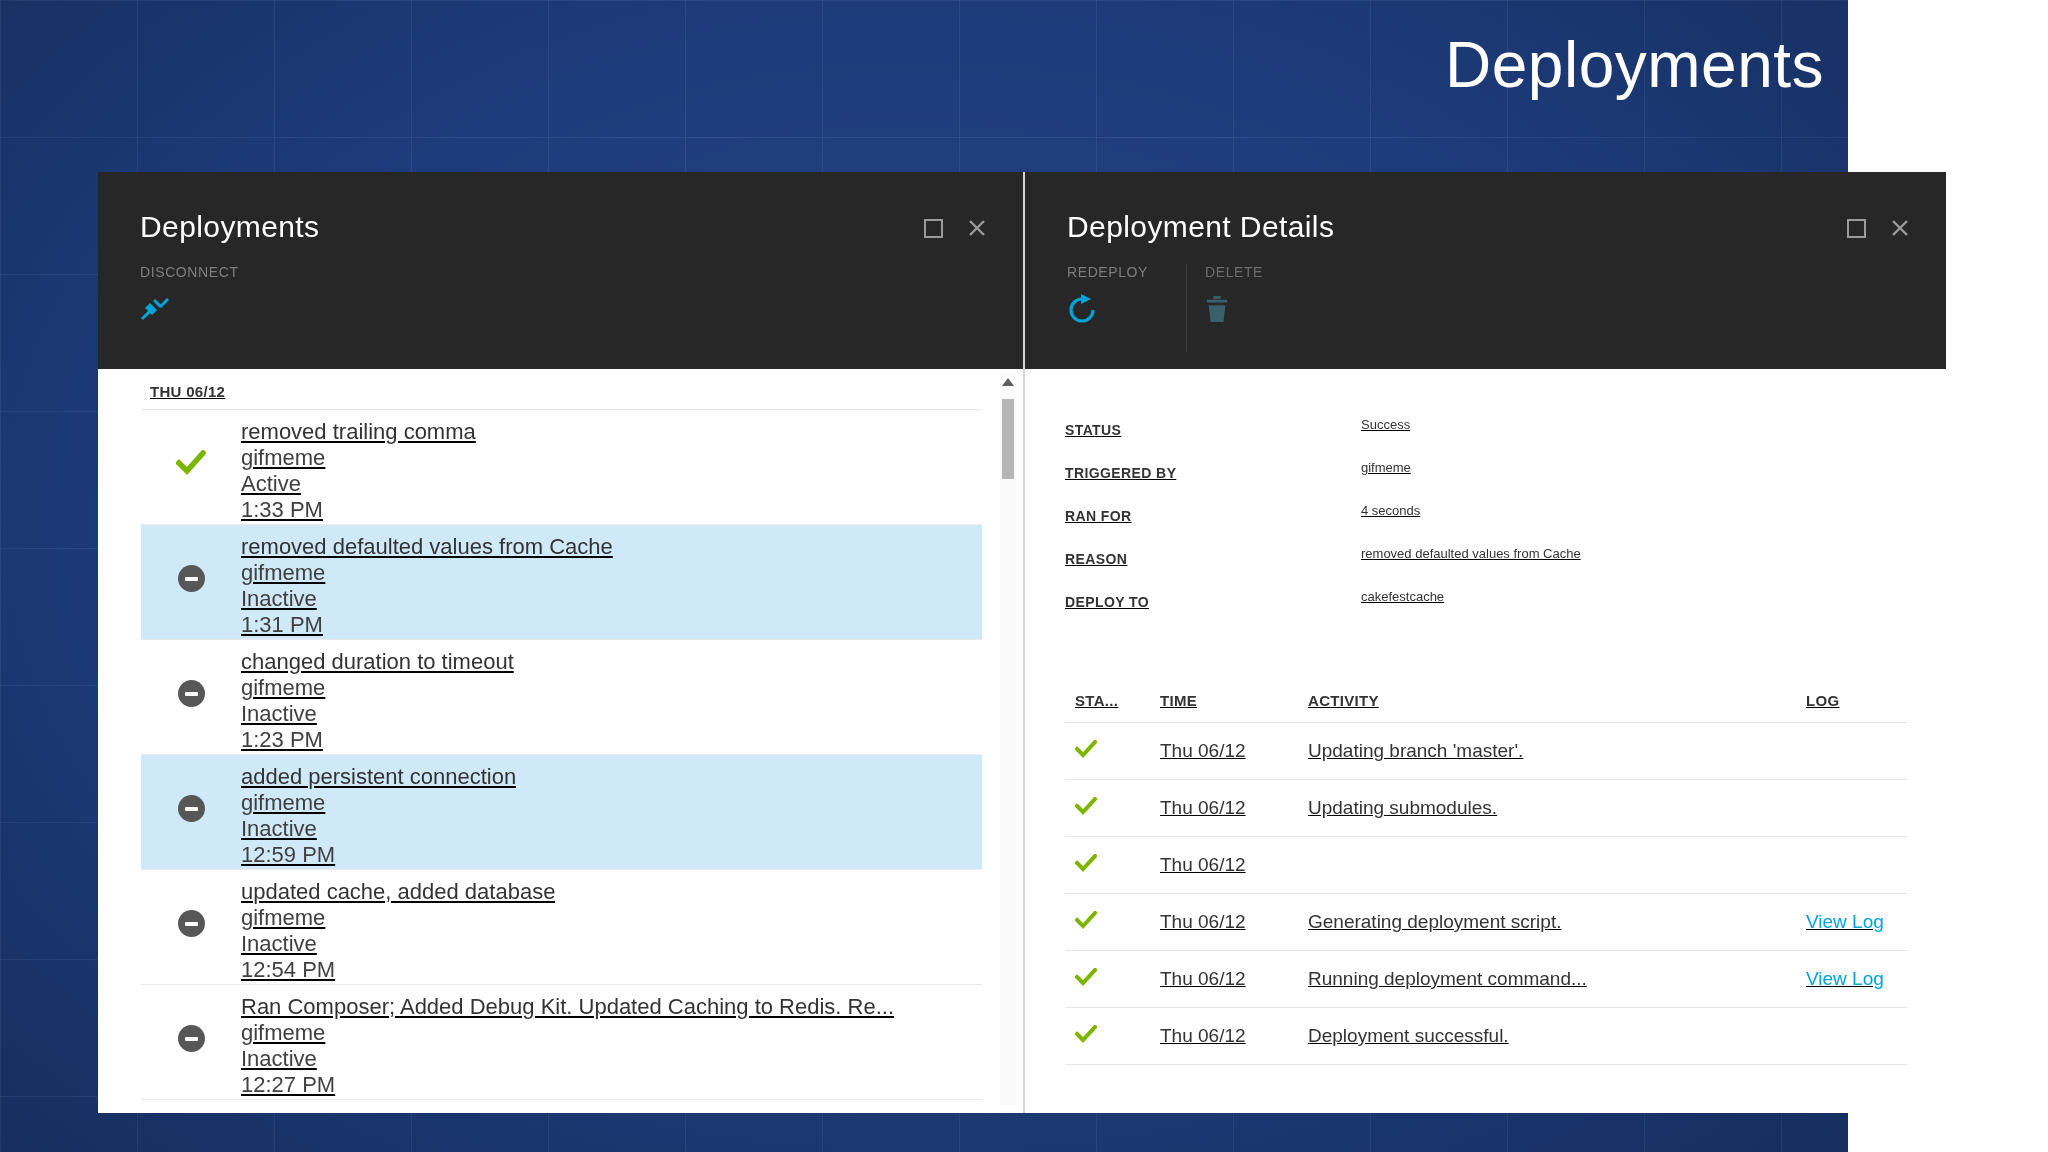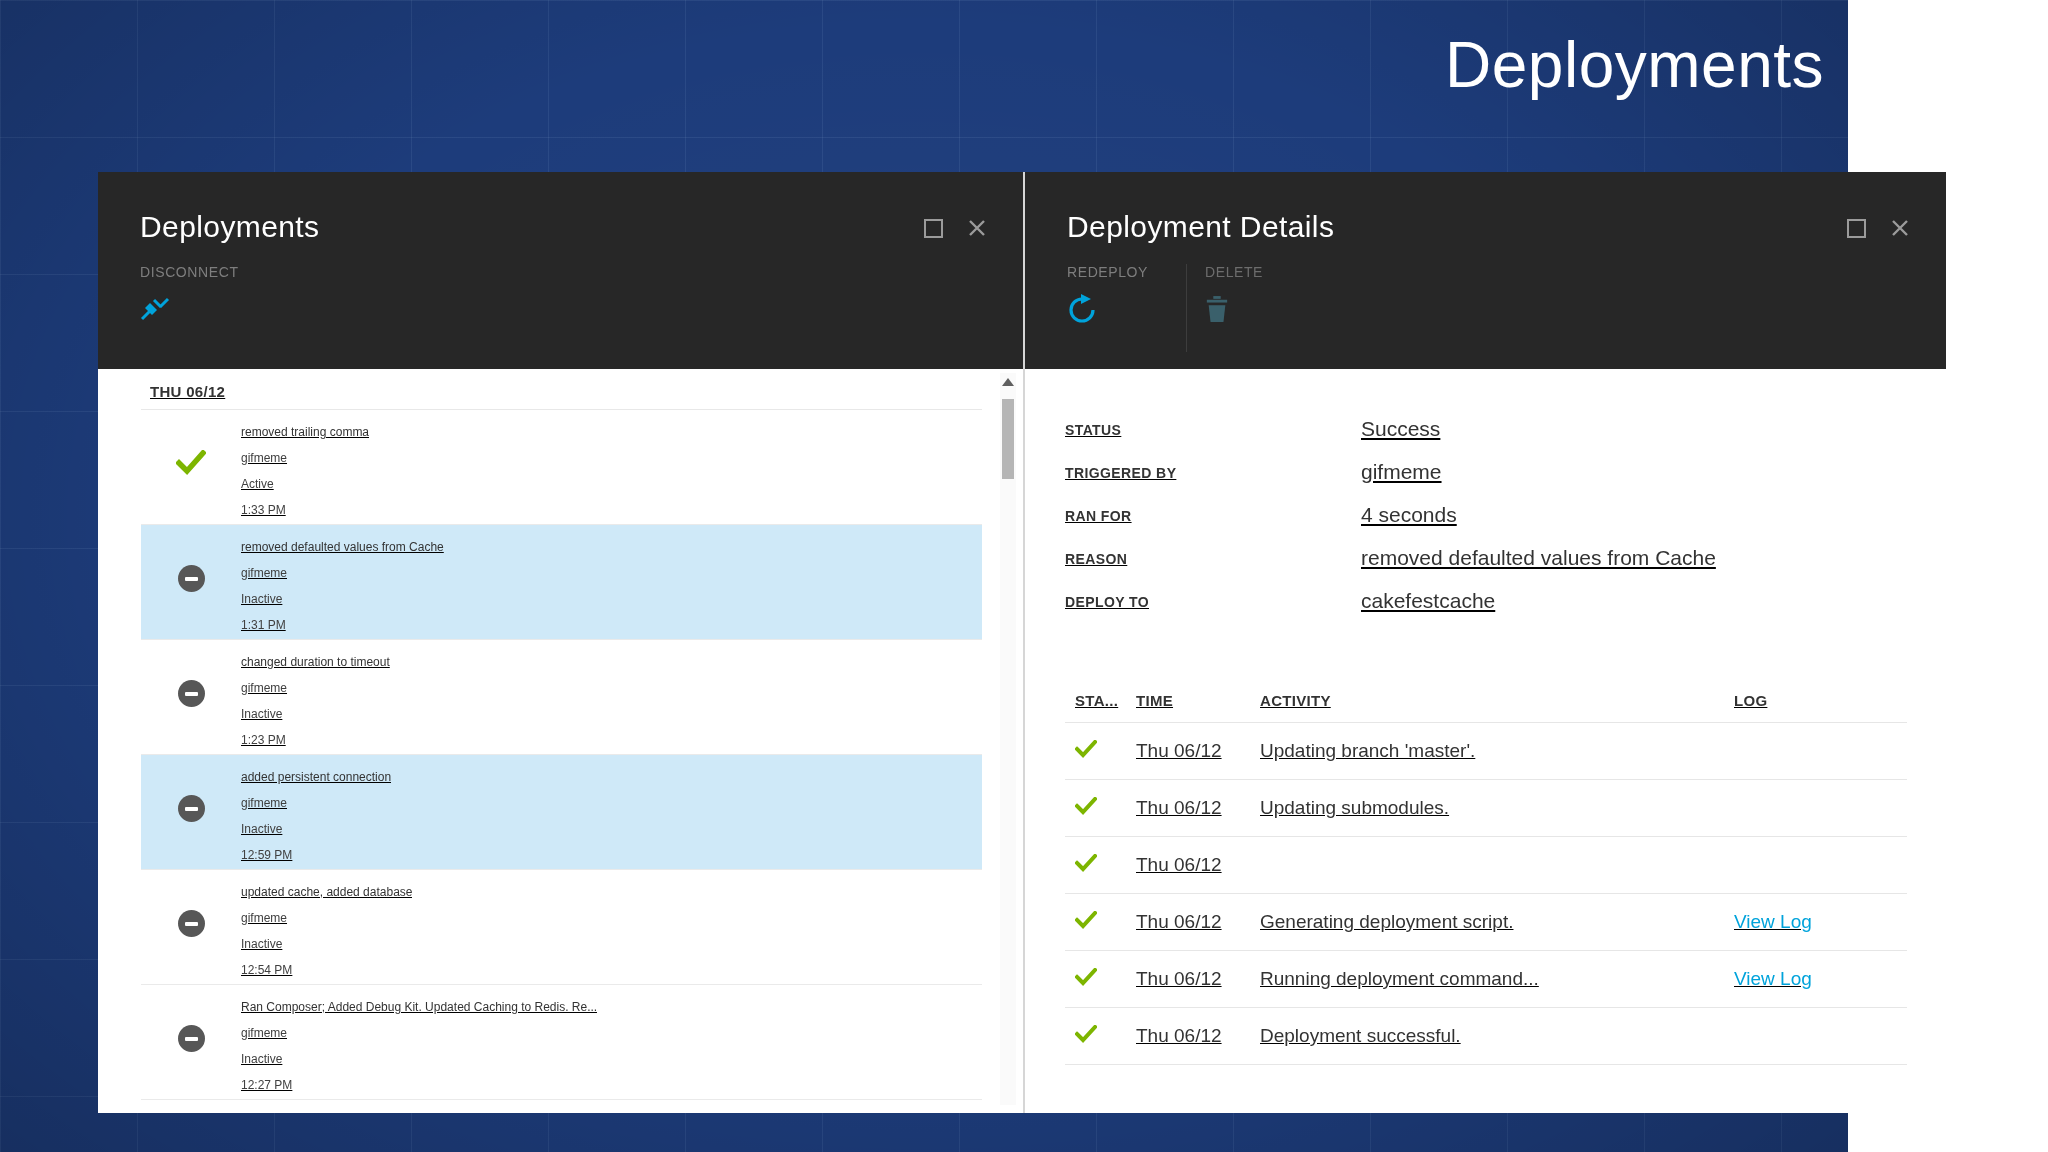--- a/index.html
+++ b/index.html
@@ -49,21 +49,21 @@
     margin:0 41px 0 43px; padding:14px 0 9px 9px;
     font-size:15px; font-weight:700; color:#333; letter-spacing:0.3px;
     border-bottom:1px solid #e8e8e8;
   }
   .deployment-list { margin:0 41px 0 43px; }
   .deployment-item {
     display:flex; height:115px; border-bottom:1px solid #eaeaea; cursor:pointer; background:#fff;
   }
   .deployment-item.selected { background:#cfe9f8; }
   .item-icon { width:100px; display:flex; justify-content:center; padding-top:40px; flex-shrink:0; }
-  .item-text { padding-top:9px; font-size:12px; color:#404040; line-height:26px; overflow:hidden; white-space:nowrap; }
+  .item-text { padding-top:9px; font-size:22px; color:#404040; line-height:26px; overflow:hidden; white-space:nowrap; }
   .item-text .msg { color:#333; }
 
   .minus-circle {
     width:27px; height:27px; border-radius:50%; background:#575757;
     display:flex; align-items:center; justify-content:center;
   }
   .minus-bar { width:13px; height:4px; background:#ffffff; border-radius:1px; }
 
   
   .scrollbar { position:absolute; top:4px; right:7px; bottom:8px; width:16px; background:#fafafa; }
@@ -71,24 +71,24 @@
     margin:5px auto 0 auto; width:0; height:0;
     border-left:6px solid transparent; border-right:6px solid transparent;
     border-bottom:8px solid #5f5f5f; cursor:pointer;
   }
   .scroll-thumb { position:absolute; top:26px; left:2px; width:12px; height:80px; background:#b5b5b5; cursor:grab; }
 
   
   .fields { margin:48px 40px 0 40px; }
   .field-row { display:flex; align-items:flex-start; height:43px; }
   .field-label { width:296px; font-size:14px; font-weight:700; color:#333; letter-spacing:0.4px; padding-top:5px; flex-shrink:0; }
-  .field-value { font-size:21px; color:#333; }
+  .field-value { font-size:13px; color:#333; }
 
   .activity-table { margin:60px 39px 0 40px; }
-  .trow { display:grid; grid-template-columns:61px 124px 474px 1fr; align-items:center; padding-left:10px; }
+  .trow { display:grid; grid-template-columns:61px 124px 474px 1fr; align-items:center; padding-left:10px;gap:24px; }
   .thead { padding-bottom:13px; border-bottom:1px solid #e6e6e6; }
   .thead span { font-size:15px; font-weight:700; color:#333; letter-spacing:0.3px; }
   .tbody-row { height:57px; border-bottom:1px solid #e6e6e6; font-size:19px; color:#333; }
   .view-log { color:#00a3db; cursor:pointer; text-decoration:none; font-size:19px; }
 </style>
 </head>
 <body>
 
 <div class="stage">
 

